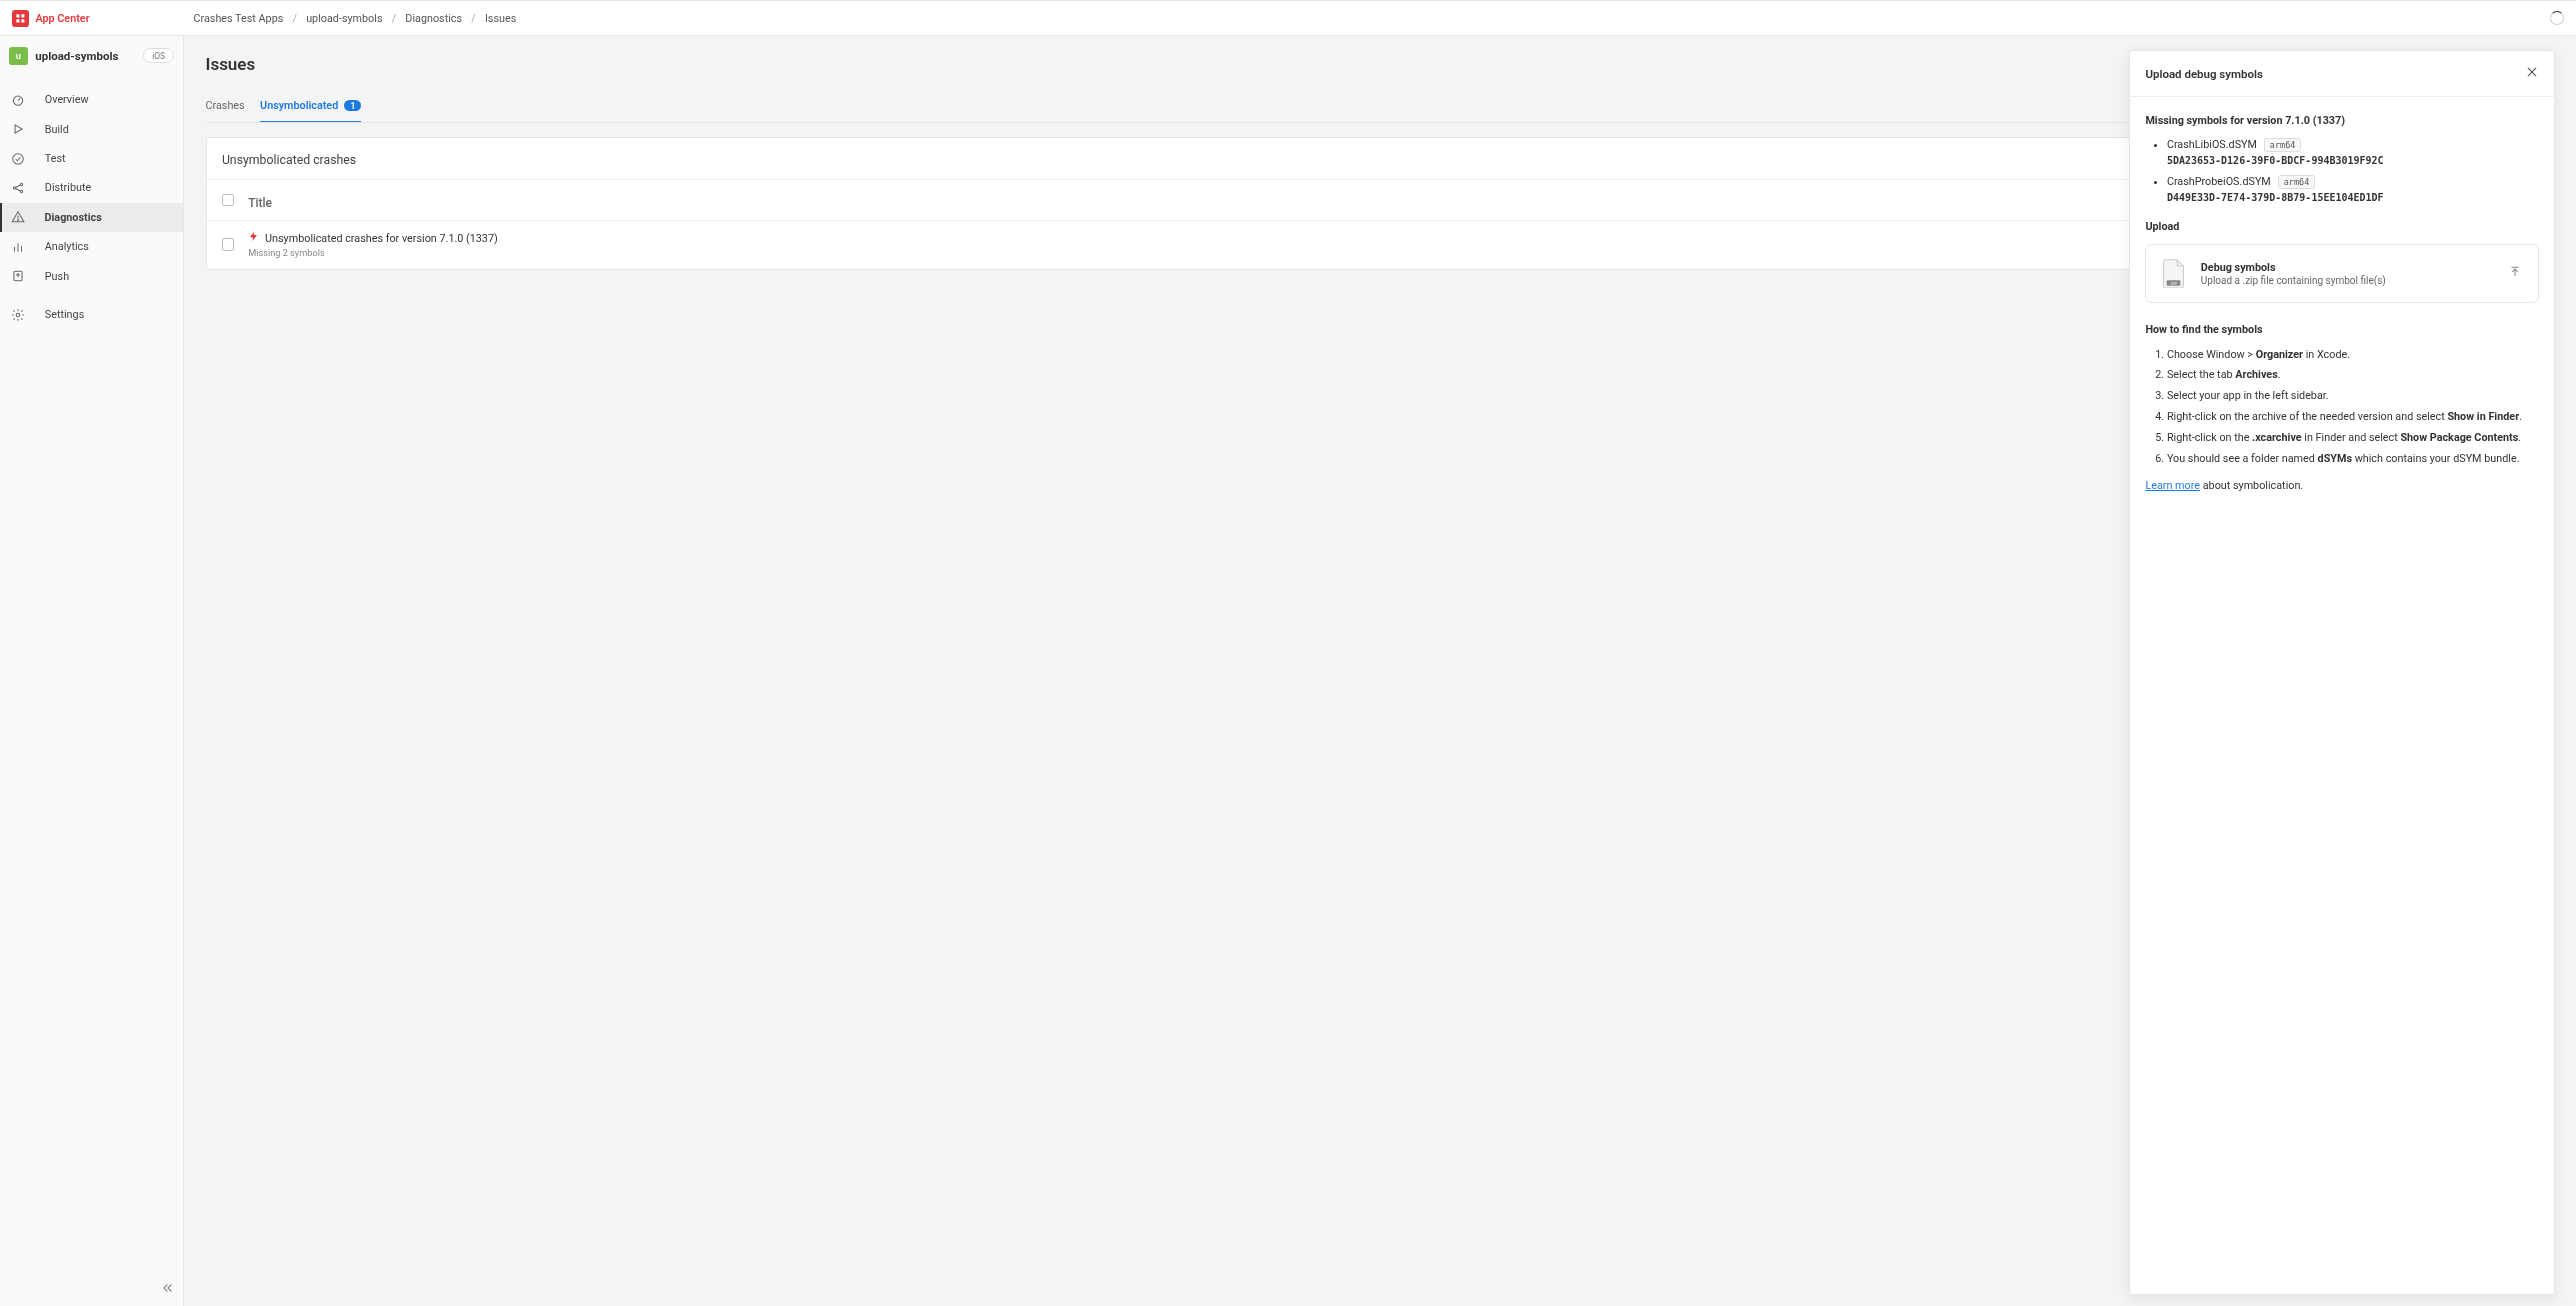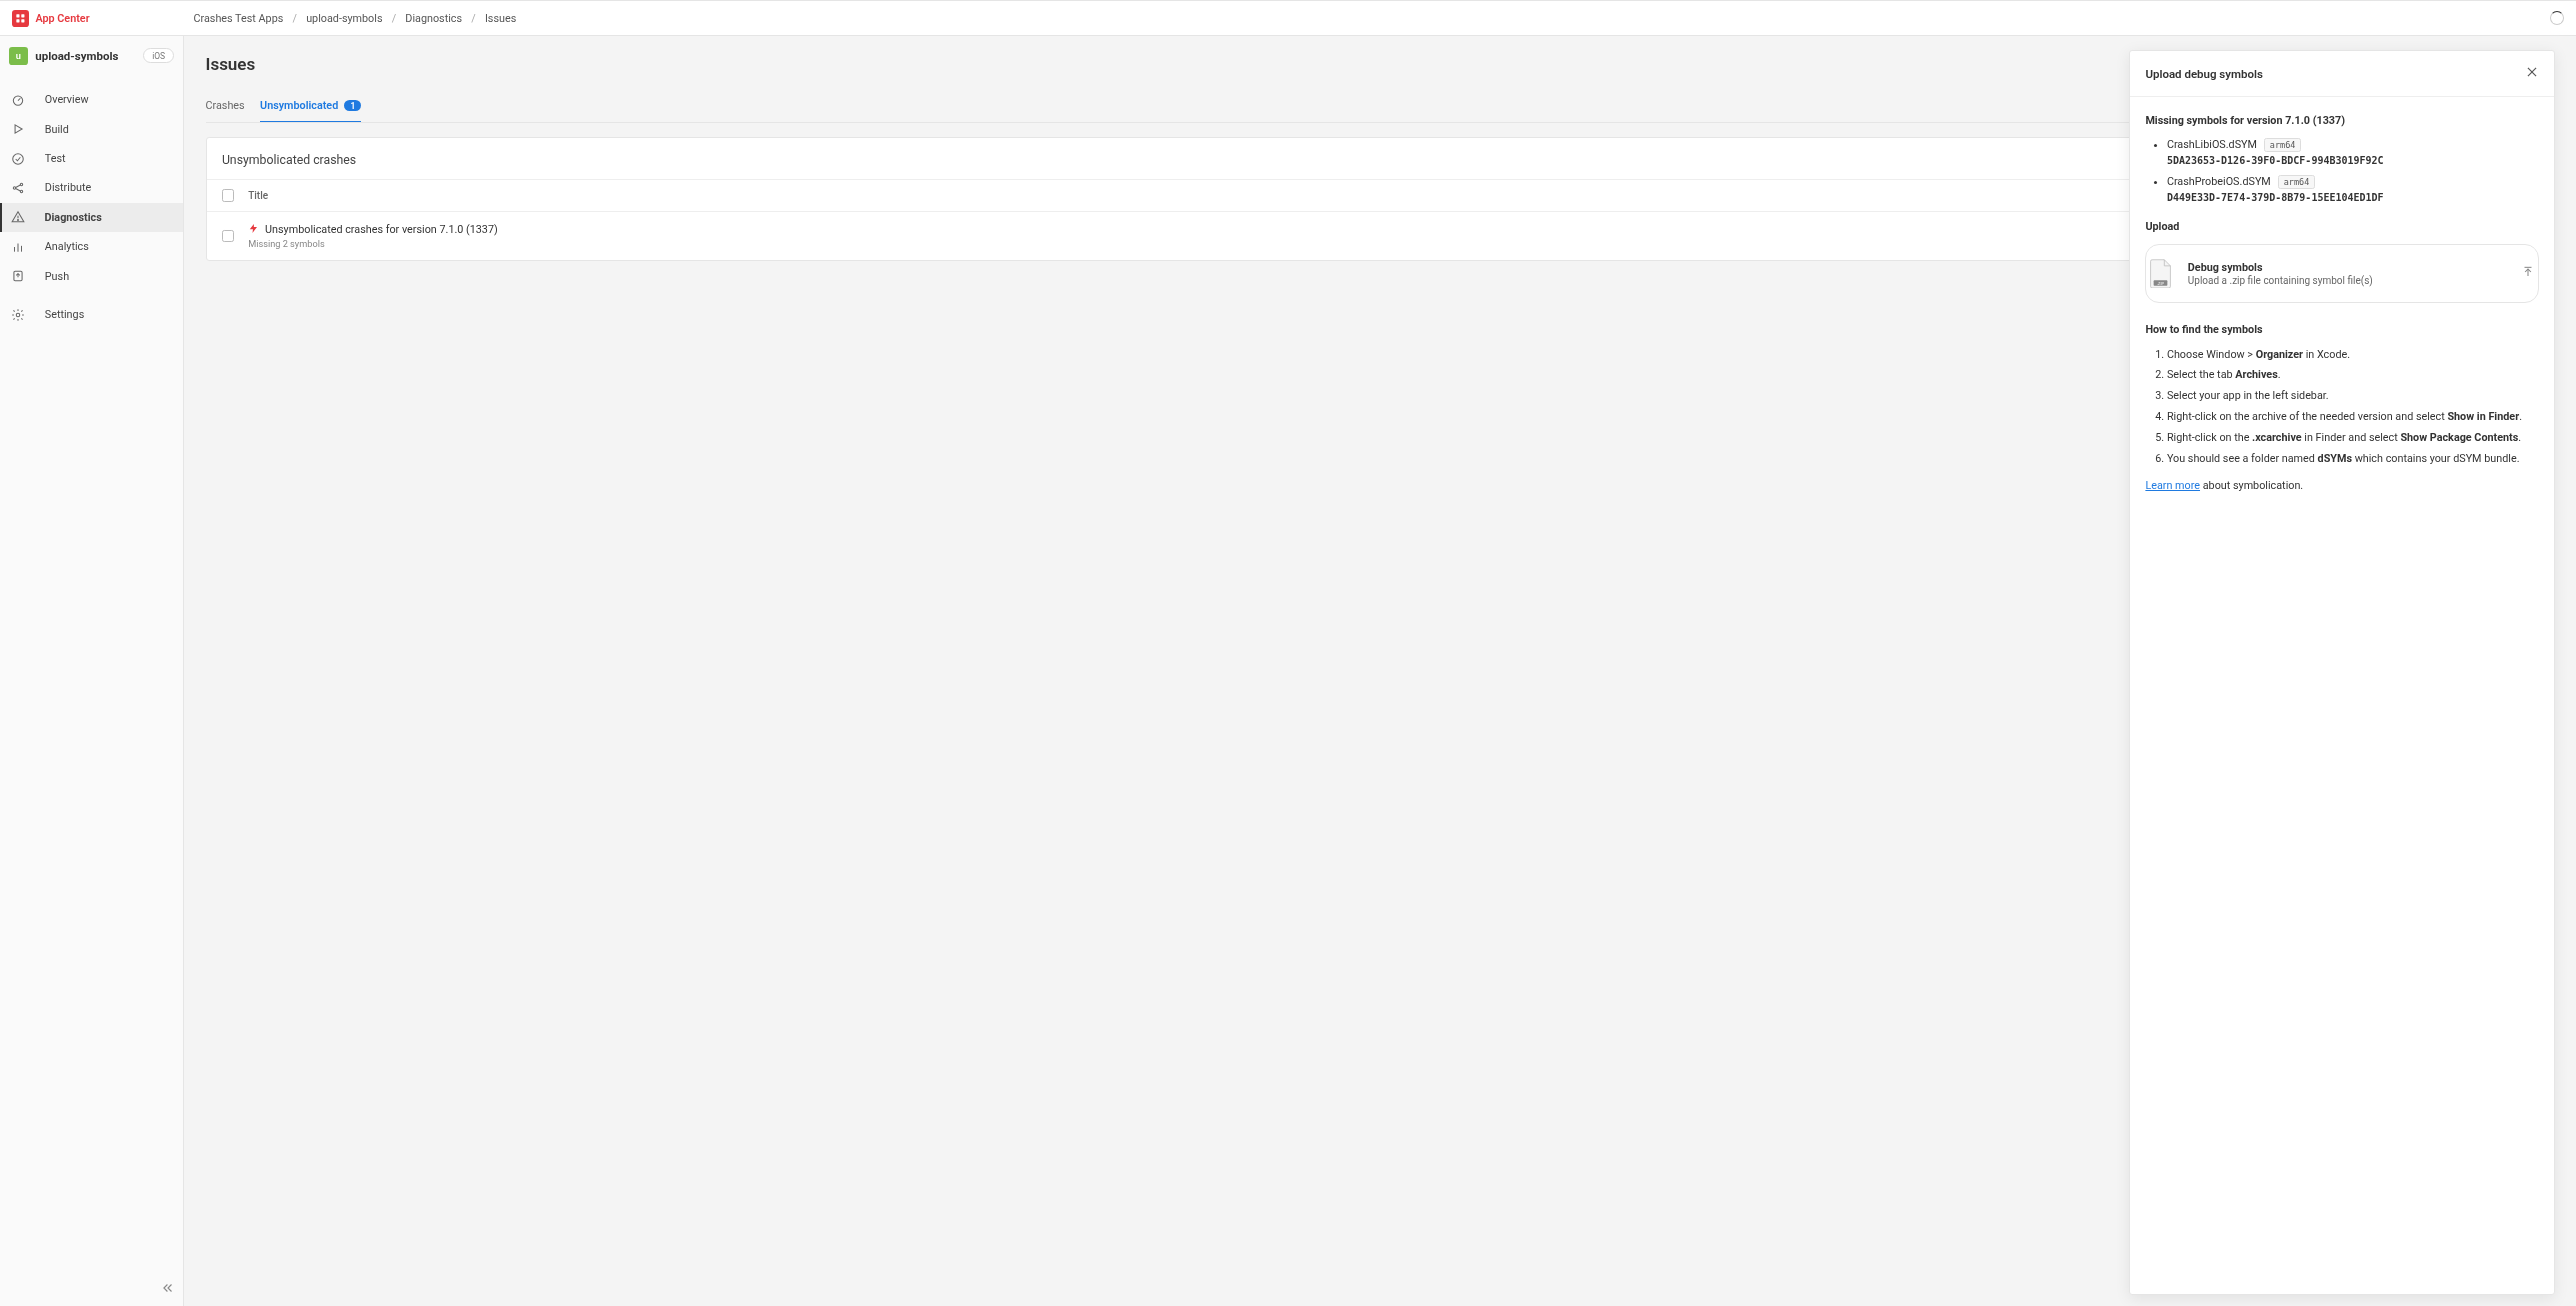--- a/index.html
+++ b/index.html
@@ -229,23 +229,24 @@
       gap: 14px;
     }
     .checkbox {
       width: 12.3px;
       height: 12.3px;
       border: 1.2px solid #bbb;
       border-radius: 2.3px;
       background: #fff;
     }
     .col-title {
-      font-size: 10px;
+      font-size: 12px;
       color: #666;
       font-weight: 500;
+      margin-top: 7px;
     }
     .table-row {
       display: flex;
       align-items: center;
       padding: 10.8px 15.4px;
       gap: 14px;
       cursor: pointer;
     }
     .row-content {
       display: flex;
@@ -340,22 +341,22 @@
       font-size: 10px;
       margin-top: 3.1px;
       display: block;
     }
     .upload-heading {
       font-weight: 700;
       margin-bottom: 10.8px;
     }
     .dropzone {
       border: 0.8px solid #e5e5e5;
-      border-radius: 14px;
-      padding: 14px 3px;
+      border-radius: 6px;
+      padding: 14px 16px;
       display: flex;
       align-items: center;
       gap: 15.4px;
       margin-bottom: 20px;
     }
     .zip-icon {
       width: 23px;
       height: 29px;
       position: relative;
     }

